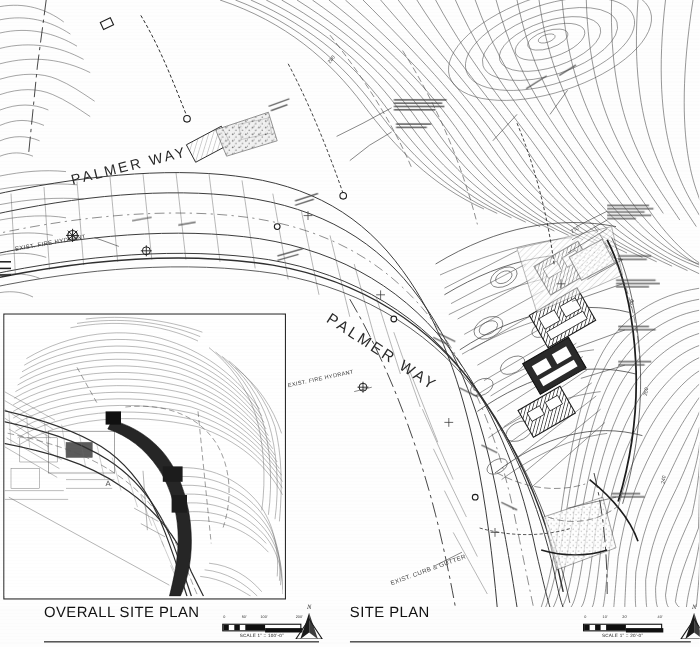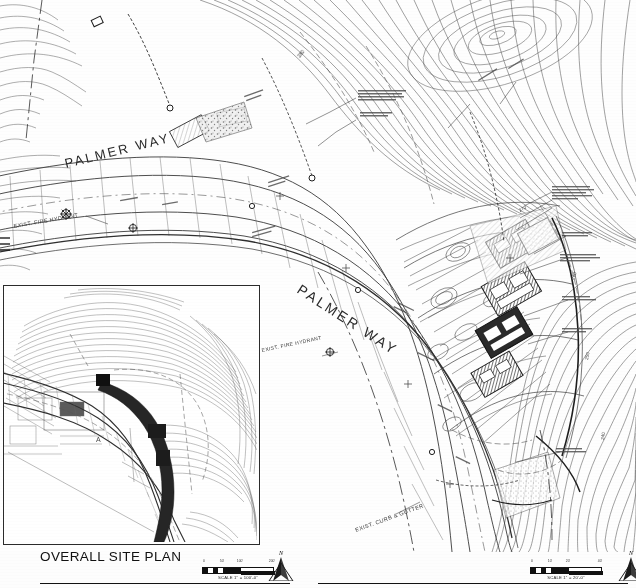--- a/index.html
+++ b/index.html
@@ -646,20 +646,23 @@
       <svg class="na-svg" width="26" height="24" viewBox="0 0 26 24" xmlns="http://www.w3.org/2000/svg">
         <polygon points="13,0 5,24 13,18" fill="#1a1a1a"></polygon>
         <polygon points="13,0 21,24 13,18" fill="#3c3c3c"></polygon>
         <rect x="1" y="3" width="24" height="21" fill="none" stroke="#1a1a1a" stroke-width="0"></rect>
         <polygon points="1,24 13,6 25,24" fill="none" stroke="#1a1a1a" stroke-width="1"></polygon>
       </svg>
     </div>
   </div>
 
   <div id="title-site" class="title-block">
+    <div class="tb-row">
+      <span class="tb-label">SITE PLAN</span>
+    </div>
     <div class="tb-rule"></div>
 
     <div class="scalebar" id="scalebar-site">
       <div class="sb-ticks">
         <span class="sb-tick" style="left:2px">0</span>
         <span class="sb-tick" style="left:20px">10'</span>
         <span class="sb-tick" style="left:38px">20'</span>
         <span class="sb-tick" style="left:70px">40'</span>
       </div>
       <div class="sb-bar">

